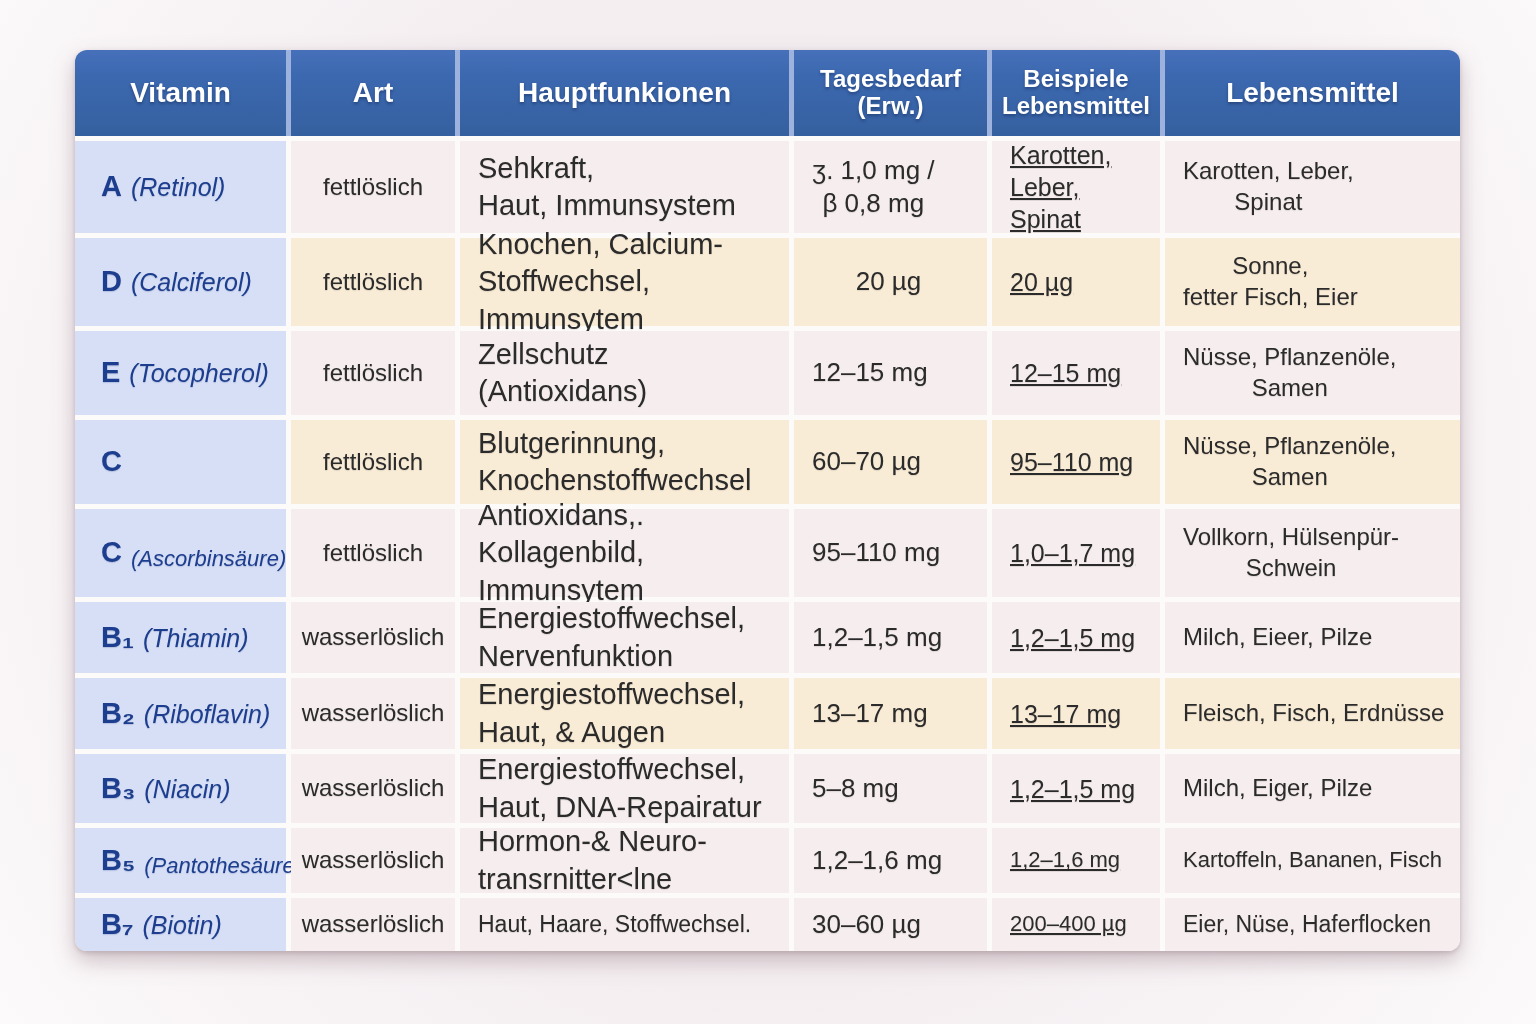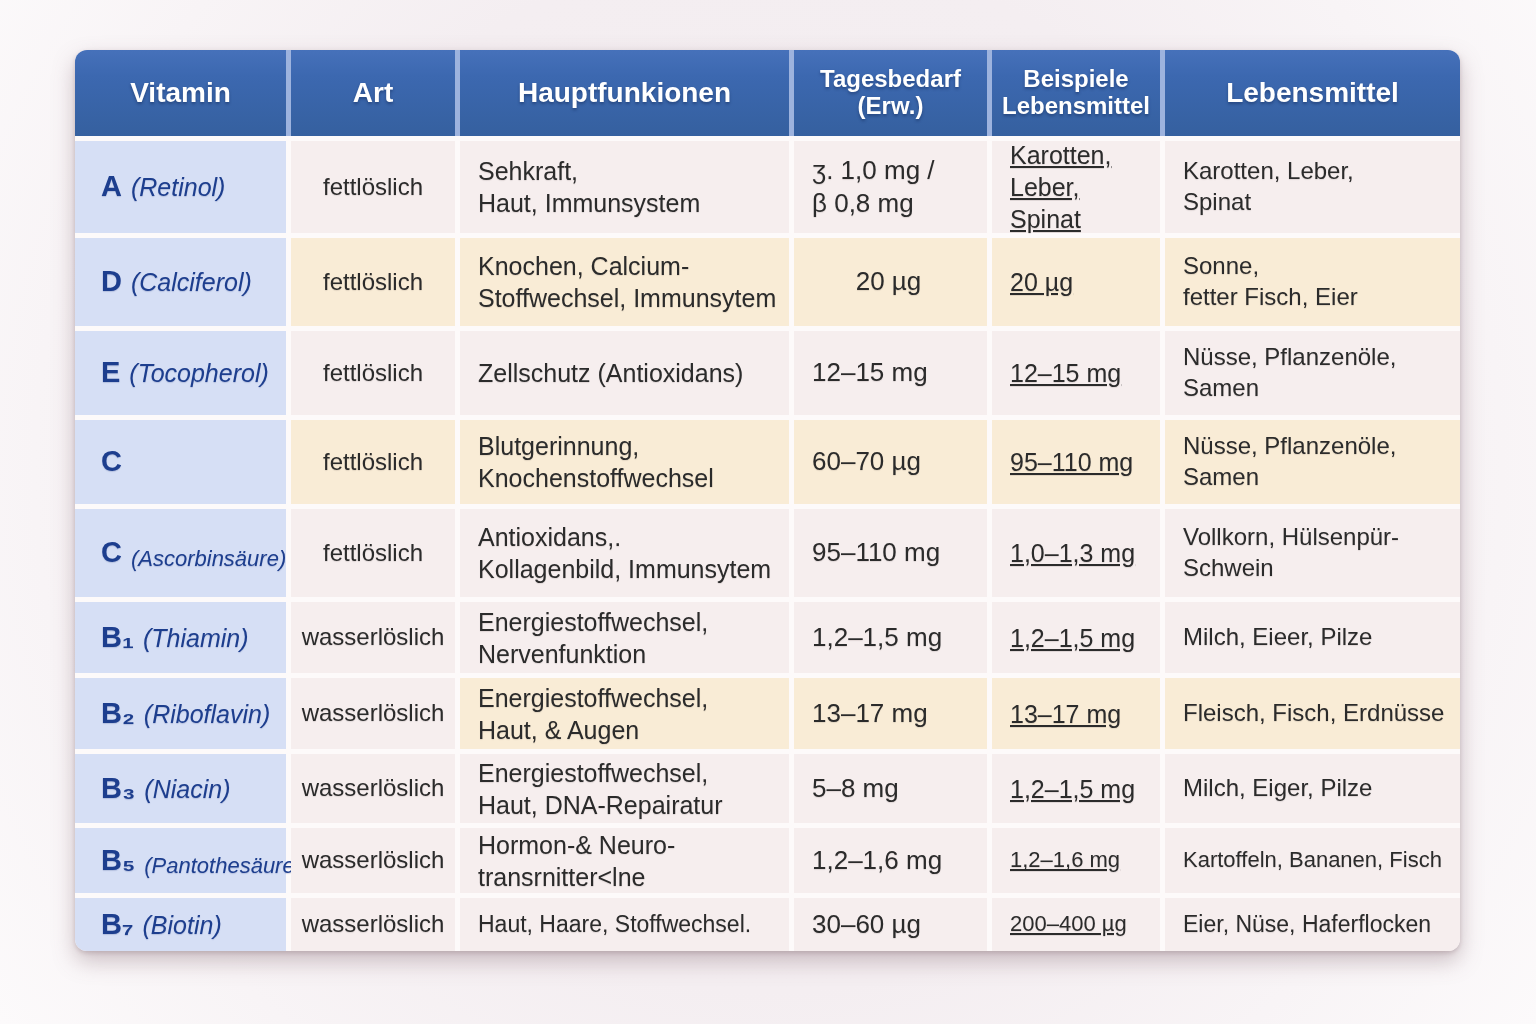--- a/index.html
+++ b/index.html
@@ -39,24 +39,24 @@
   .cream{background:#f9ecd6;}
   .vit{
     background:#d6dff5;
     color:#1d3e8e;gap:9px;padding-left:26px;
     text-shadow:0 1px 1px rgba(30,50,120,.18);
   }
   .vit .sym{font-size:29px;font-weight:600;white-space:nowrap;}
   .vit .name{font-size:25px;font-weight:500;white-space:nowrap;font-style:italic;}
   .vit .name.narrow{font-size:22px;margin-top:12px;}
   .art{justify-content:center;padding-left:8px;padding-right:8px;font-size:24px;text-align:right;}
-  .fun{font-size:25px;}
-  .bed{font-size:26px;}
+  .fun{font-size:29px;}
+  .bed{font-size:26px;text-align:center;}
   .bei{font-size:25px;text-decoration:underline;}
-  .leb{font-size:24px;}
+  .leb{font-size:24px;text-align:center;}
   .ctr{justify-content:center;padding-left:8px;}
   .sm{font-size:22px;}
   .sm23{font-size:23px;}
 </style>
 </head>
 <body>
 
 <div class="table">
 
   <div class="row">
@@ -114,21 +114,21 @@
     <div class="td leb cream">Nüsse, Pflanzenöle,
 Samen</div>
   </div>
 
   <div class="row">
     <div class="td vit"><span class="sym">C</span><span class="name narrow">(Ascorbinsäure)</span></div>
     <div class="td art pink">fettlöslich</div>
     <div class="td fun pink">Antioxidans,.
 Kollagenbild, Immunsytem</div>
     <div class="td bed pink">95–110 mg</div>
-    <div class="td bei pink">1,0–1,3 mg</div>
+    <div class="td bei pink">1,0–1,7 mg</div>
     <div class="td leb pink">Vollkorn, Hülsenpür-
 Schwein</div>
   </div>
 
   <div class="row">
     <div class="td vit"><span class="sym">B₁</span><span class="name">(Thiamin)</span></div>
     <div class="td art pink">wasserlöslich</div>
     <div class="td fun pink">Energiestoffwechsel,
 Nervenfunktion</div>
     <div class="td bed pink">1,2–1,5 mg</div>

